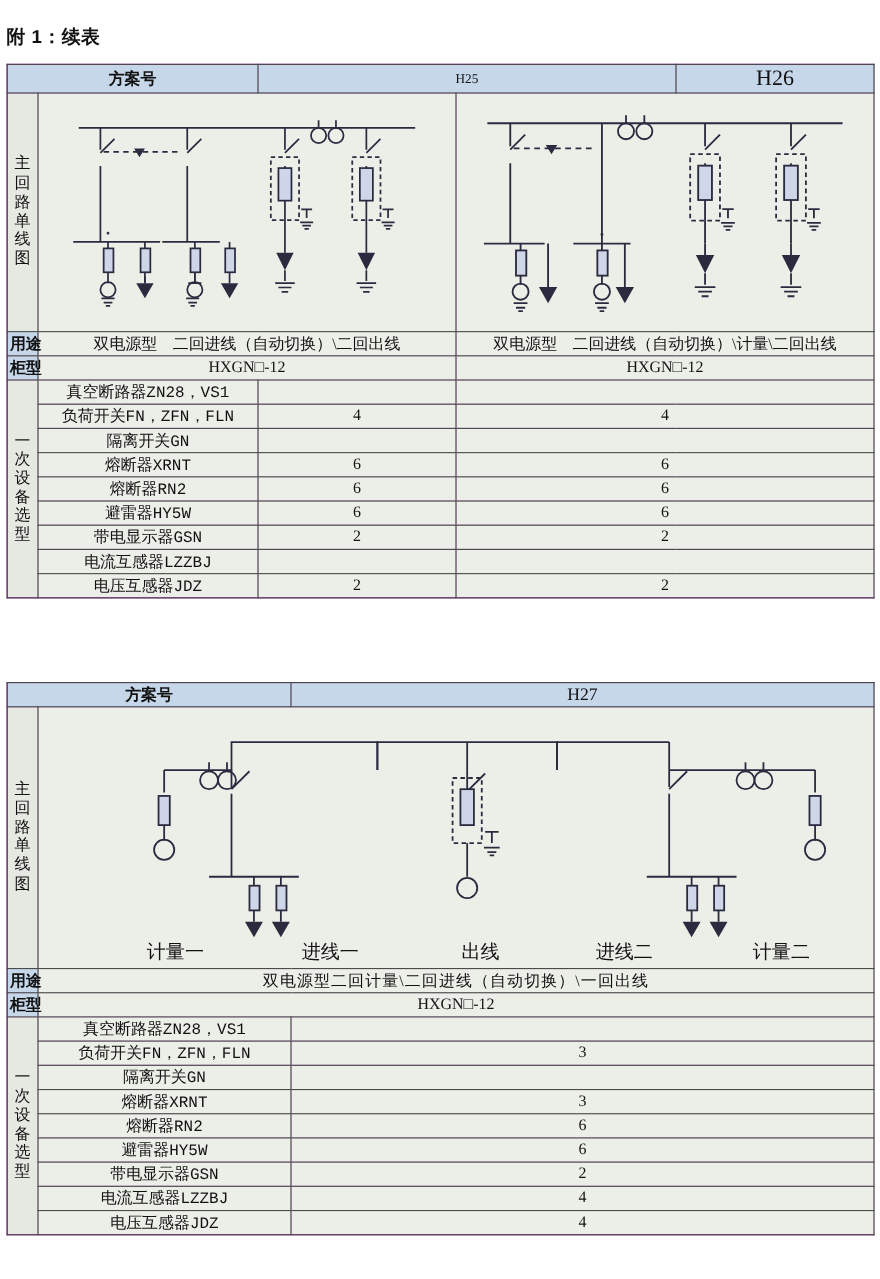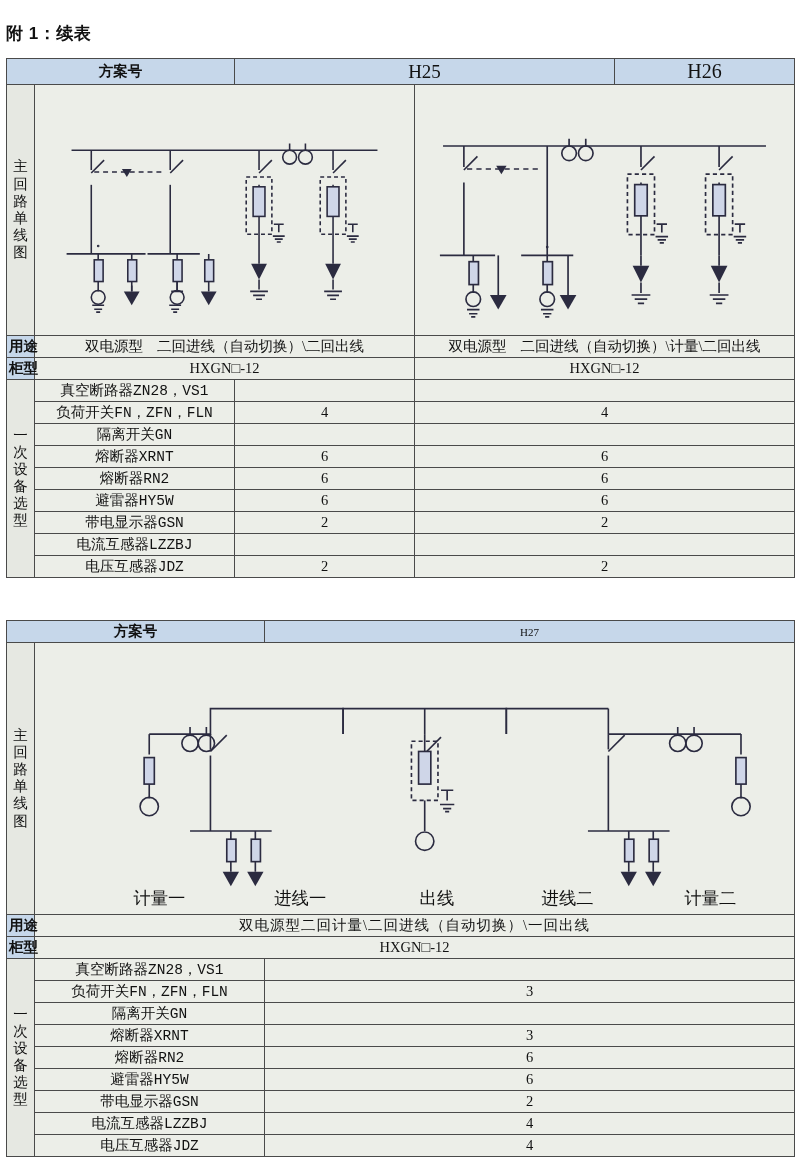--- a/index.html
+++ b/index.html
@@ -82,21 +82,20 @@
   }
   .diagram-cell {
     background: #eceee8 !important;
     padding: 0;
     height: 205px;
   }
   .diagram-wrap {
     position: relative;
     width: 100%;
     height: 100%;
-    margin-top: 34px;
   }
   .diagram-wrap svg {
     display: block;
     width: 100%;
     height: 100%;
   }
   .big-usage {
     font-size: 19px;
     letter-spacing: 1px;
   }
@@ -114,21 +113,21 @@
       <col style="width:28px">
       <col style="width:200px">
       <col style="width:180px">
       <col style="width:200px">
       <col style="width:180px">
     </colgroup>
     <tbody>
 
       <tr>
         <td class="hdr-label" colspan="2">方案号</td>
-        <td class="hdr-blue" colspan="2" style="font-size:19px;">H25</td>
+        <td class="hdr-blue" colspan="2" style="font-size:12px;">H25</td>
         <td class="hdr-blue" style="font-size:20px;">H26</td>
       </tr>
 
       <tr>
         <td class="vert-label" rowspan="1">
           <span>主</span>
           <span>回</span>
           <span>路</span>
           <span>单</span>
           <span>线</span>
@@ -344,21 +343,21 @@
 
   <table class="sheet" style="left:6px; top:620px; width:788px;">
     <colgroup>
       <col style="width:28px">
       <col style="width:230px">
       <col style="width:530px">
     </colgroup>
     <tbody>
       <tr>
         <td class="hdr-label" colspan="2">方案号</td>
-        <td class="hdr-blue" style="font-size:11px;margin-top:31px;">H27</td>
+        <td class="hdr-blue" style="font-size:16px;margin-top:31px;">H27</td>
       </tr>
 
       <tr>
         <td class="vert-label">
           <span>主</span>
           <span>回</span>
           <span>路</span>
           <span>单</span>
           <span>线</span>
           <span>图</span>

